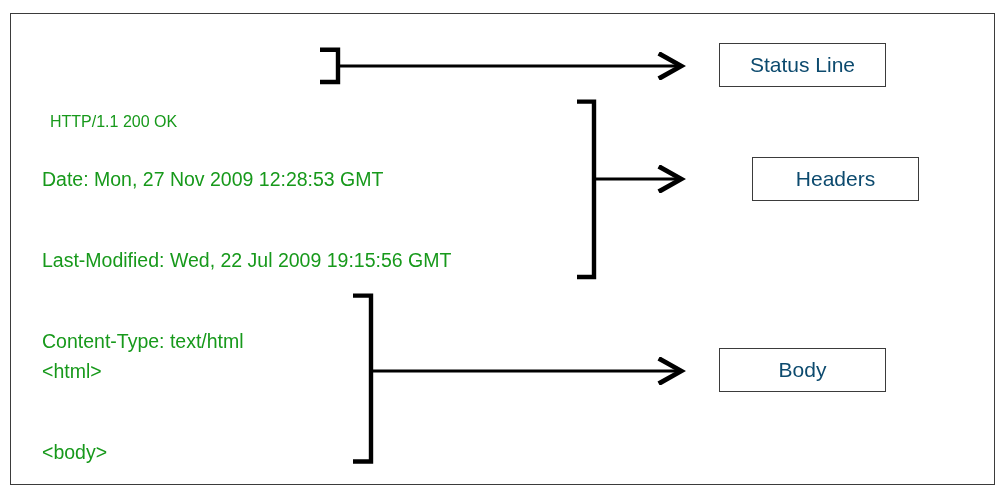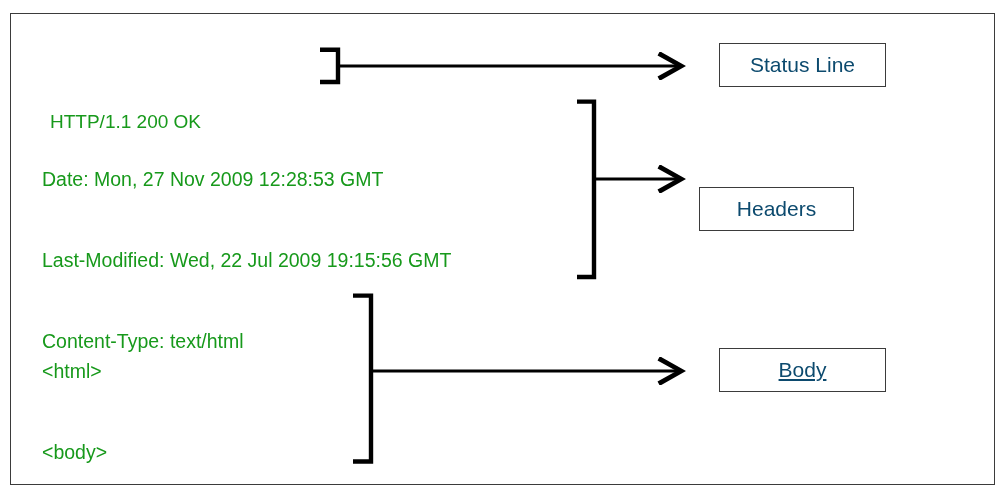--- a/index.html
+++ b/index.html
@@ -37,21 +37,21 @@
     white-space: pre;
     letter-spacing: 0px;
   }
   .msg-line {
     display: block;
     white-space: pre;
   }
   #status-line-text {
     left: 50px;
     top: 54px;
-    font-size: 19px;
+    font-size: 16px;
   }
   #headers-text {
     left: 42px;
     top: 112px;
   }
   #body-text {
     left: 42px;
     top: 304px;
   }
   
@@ -66,32 +66,30 @@
     justify-content: center;
     box-sizing: border-box;
   }
   #box-status-line {
     left: 719px;
     top: 43px;
     width: 167px;
     height: 44px;
   }
   #box-headers {
-    left: 699px;
+    left: 752px;
     top: 157px;
-    width: 155px;
+    width: 167px;
     height: 44px;
-    margin-top: 30px;
   }
   #box-body {
     left: 719px;
     top: 348px;
     width: 167px;
     height: 44px;
-    text-decoration: underline;
   }
   
   #connectors {
     position: absolute;
     left: 0;
     top: 0;
     width: 1007px;
     height: 499px;
     pointer-events: none;
   }

